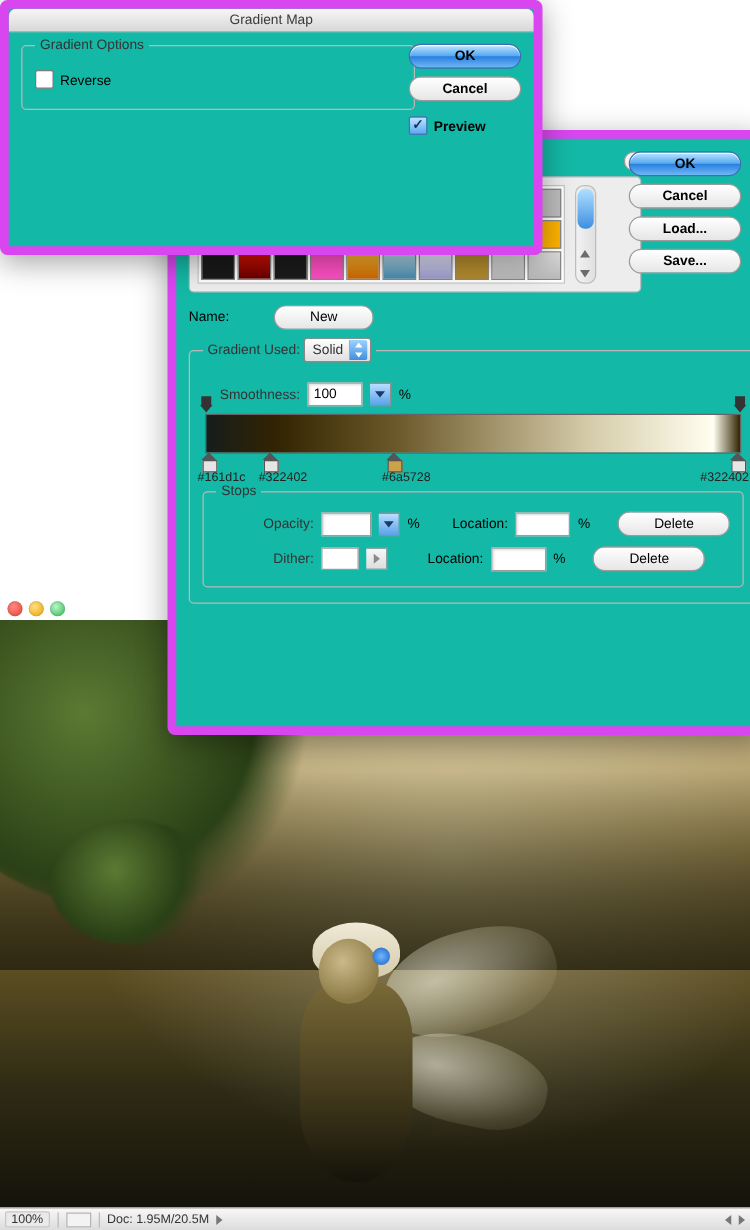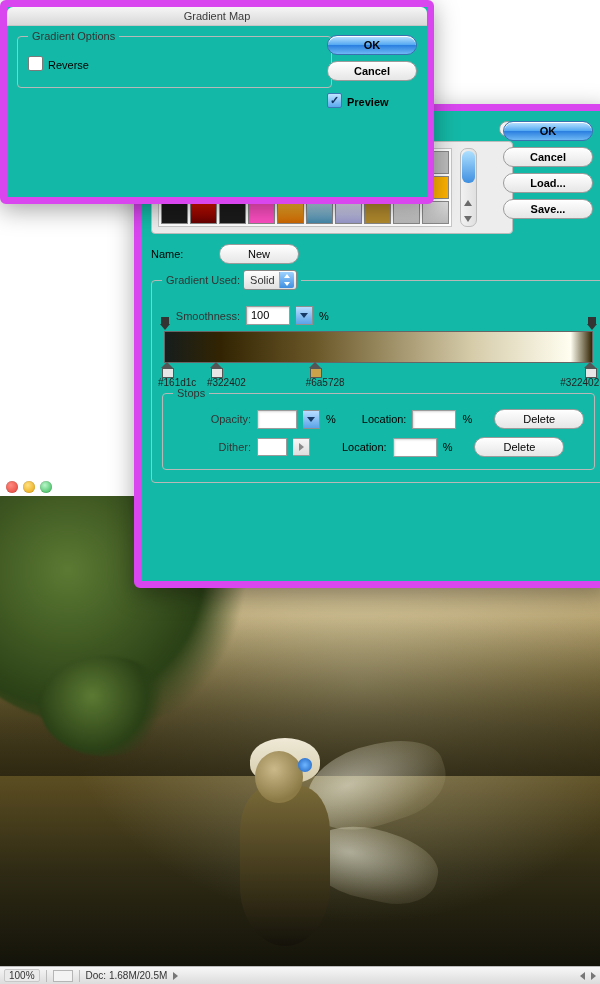--- a/index.html
+++ b/index.html
@@ -227,21 +227,21 @@
       <div class="hair"></div>
       <div class="head"></div>
       <div class="flower"></div>
     </div>
   </div>
   <div class="statusbar">
     <span class="chip">100%</span>
     <span class="vdiv"></span>
     <span style="width:18px;height:10px;border:1px solid #b5b5b5;background:#f3f3f3;"></span>
     <span class="vdiv"></span>
-    <span>Doc: 1.68M/20.5M</span>
+    <span>Doc: 1.95M/20.5M</span>
     <span class="tri r"></span>
     <span style="flex:1"></span>
     <span class="tri l"></span>
     <span class="tri r"></span>
   </div>
 </div>
 
 <div id="gradient-editor" class="dialog">
   <div style="position:absolute;right:88px;top:10px;" class="popup-arrow"></div>
 

